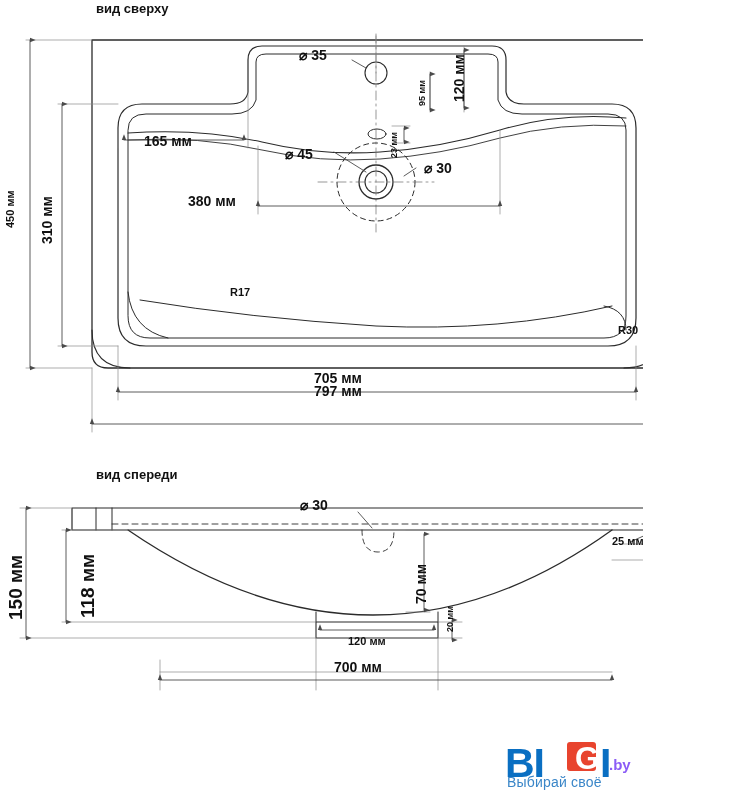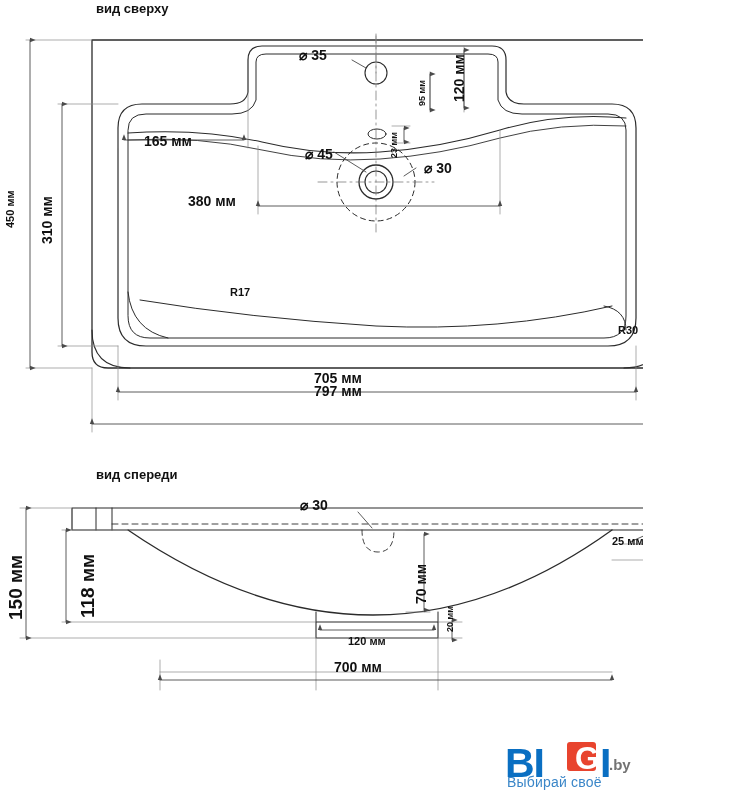--- a/index.html
+++ b/index.html
@@ -85,21 +85,21 @@
     font-weight: bold;
     letter-spacing: -1px;
     font-family: "Liberation Sans", sans-serif;
   }
   .logo-by {
     position: absolute;
     left: 92px;
     top: 16px;
     font-size: 15px;
     font-weight: bold;
-    color: #737373;
+    color: #8b5cf6;
   }
   .logo-sub {
     position: absolute;
     left: 2px;
     top: 34px;
     font-size: 14px;
     color: #3a86c8;
     letter-spacing: .2px;
   }
   .logo-square {
@@ -316,21 +316,21 @@
       </marker>
     </defs>
   </svg>
 
   <div class="lbl view-title" style="left:96px; top:2px;">вид сверху</div>
 
   <div class="lbl dim" style="left:299px; top:48px;">⌀ 35</div>
 
   <div class="lbl dim" style="left:144px; top:134px;">165 мм</div>
 
-  <div class="lbl dim" style="left:285px; top:147px;margin-left:20px;">⌀ 45</div>
+  <div class="lbl dim" style="left:285px; top:147px;">⌀ 45</div>
 
   <div class="lbl dim" style="left:424px; top:161px;">⌀ 30</div>
 
   <div class="lbl dim" style="left:188px; top:194px;">380 мм</div>
 
   <div class="lbl dim" style="left:314px; top:371px;text-align:center;">705 мм</div>
 
   <div class="lbl dim" style="left:314px; top:384px;">797 мм</div>
 
   <div class="lbl dim-sm rot90" style="left:5px; top:228px;">450 мм</div>

